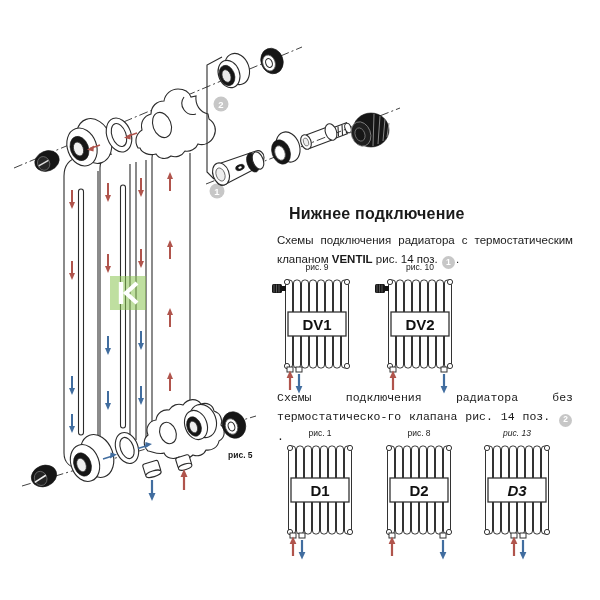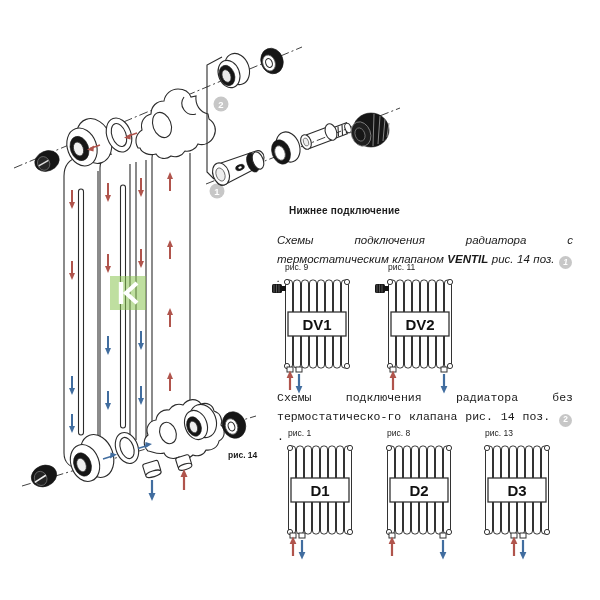--- a/index.html
+++ b/index.html
@@ -11,36 +11,36 @@
   }
   .abs{position:absolute;}
   
   .ln{fill:none;stroke:#2b2b2b;stroke-width:1.1;}
   .wh{fill:#ffffff;stroke:#2b2b2b;stroke-width:1.1;}
   .dk{fill:#161616;stroke:#161616;stroke-width:0.6;}
   .axis{fill:none;stroke:#2b2b2b;stroke-width:0.9;stroke-dasharray:9 3 2 3;}
   
   .heading{
     left:289px;top:205px;width:300px;
-    font-size:10px;font-weight:700;letter-spacing:.2px;
+    font-size:16px;font-weight:700;letter-spacing:.2px;
   }
   .para{
     left:277px;width:296px;
     font-size:11.5px;line-height:19px;text-align:justify;
   }
   .para b{font-weight:700;}
   .pos-badge{
     display:inline-block;width:13px;height:13px;border-radius:50%;
     background:#c7c7c7;color:#ffffff;font-weight:700;font-size:8.5px;
     line-height:13px;text-align:center;vertical-align:-2px;margin:0 1px;
   }
   
   .fig{position:absolute;width:96px;}
   .fig-caption{
-    margin-left:14px;width:64px;height:12px;
+    margin-left:14px;width:64px;height:12px;text-align:center;
     font-size:8.5px;color:#222;
   }
   
   .fig14{
     left:228px;top:450px;width:44px;
     font-size:8.5px;font-weight:600;color:#1a1a1a;
   }
   
   .watermark{
     left:110px;top:276px;width:36px;height:34px;
@@ -245,25 +245,25 @@
     </g>
 </svg>
 
 <div class="abs watermark">
   <svg width="26" height="26" viewBox="0 0 26 26">
     <path d="M6,2 L6,24" stroke="#ffffff" stroke-width="4.4" fill="none"></path>
     <path d="M22,3 L11,13 L22,23" stroke="#ffffff" stroke-width="4.2" fill="none"></path>
   </svg>
 </div>
 
-<div class="abs fig14">рис. 14</div>
+<div class="abs fig14">рис. 5</div>
 
 <div class="abs heading">Нижнее подключение</div>
 
-<div class="abs para" style="top:231px;font-style:italic;">
+<div class="abs para" style="top:231px;">
   <span>Схемы подключения радиатора с термостатическим клапаном </span><b>VENTIL</b><span> рис. 14 поз. </span><span class="pos-badge">1</span><span>.</span>
 </div>
 
 <div class="abs para" style="top:388px;font-family:Liberation Mono, monospace;">
   <span>Схемы подключения радиатора без термостатическо-го клапана рис. 14 поз. </span><span class="pos-badge">2</span><span>.</span>
 </div>
 
 <div id="figrow1">
     <div class="fig" style="left: 271px; top: 262px;"><div class="fig-caption">рис. 9</div><svg width="96" height="124" viewBox="0 0 96 124">
         <rect x="14.5" y="6" width="7" height="88" rx="3" fill="#fff" stroke="#333" stroke-width="1"></rect>
@@ -290,21 +290,21 @@
         <g transform="translate(0,-4)"></g>
         <g>
          <path d="M19,116 L19,103" stroke="#b0544c" stroke-width="2.2" fill="none"></path>
          <polygon points="15.6,104 22.4,104 19,96.5" fill="#b0544c"></polygon>
        </g>
        <g>
          <path d="M28,100 L28,113" stroke="#416d9f" stroke-width="2.2" fill="none"></path>
          <polygon points="24.6,112 31.4,112 28,119.5" fill="#416d9f"></polygon>
        </g>
       </svg></div>
-    <div class="fig" style="left: 374px; top: 262px;"><div class="fig-caption">рис. 11</div><svg width="96" height="124" viewBox="0 0 96 124">
+    <div class="fig" style="left: 374px; top: 262px;"><div class="fig-caption">рис. 10</div><svg width="96" height="124" viewBox="0 0 96 124">
         <rect x="14.5" y="6" width="7" height="88" rx="3" fill="#fff" stroke="#333" stroke-width="1"></rect>
         <rect x="22.5" y="6" width="7" height="88" rx="3" fill="#fff" stroke="#333" stroke-width="1"></rect>
         <rect x="30.5" y="6" width="7" height="88" rx="3" fill="#fff" stroke="#333" stroke-width="1"></rect>
         <rect x="38.5" y="6" width="7" height="88" rx="3" fill="#fff" stroke="#333" stroke-width="1"></rect>
         <rect x="46.5" y="6" width="7" height="88" rx="3" fill="#fff" stroke="#333" stroke-width="1"></rect>
         <rect x="54.5" y="6" width="7" height="88" rx="3" fill="#fff" stroke="#333" stroke-width="1"></rect>
         <rect x="62.5" y="6" width="7" height="88" rx="3" fill="#fff" stroke="#333" stroke-width="1"></rect>
         <rect x="70.5" y="6" width="7" height="88" rx="3" fill="#fff" stroke="#333" stroke-width="1"></rect>
         <circle cx="16" cy="8" r="2.6" fill="#fff" stroke="#333" stroke-width="1"></circle>
         <circle cx="76" cy="8" r="2.6" fill="#fff" stroke="#333" stroke-width="1"></circle>
@@ -378,21 +378,21 @@
         <g transform="translate(0,0)"></g>
         <g>
          <path d="M19,116 L19,103" stroke="#b0544c" stroke-width="2.2" fill="none"></path>
          <polygon points="15.6,104 22.4,104 19,96.5" fill="#b0544c"></polygon>
        </g>
        <g>
          <path d="M70,100 L70,113" stroke="#416d9f" stroke-width="2.2" fill="none"></path>
          <polygon points="66.6,112 73.4,112 70,119.5" fill="#416d9f"></polygon>
        </g>
       </svg></div>
-    <div class="fig" style="left: 471px; top: 428px;"><div class="fig-caption">рис. 13</div><svg width="96" height="124" viewBox="0 0 96 124">
+    <div class="fig" style="left: 471px; top: 428px; font-style: italic;"><div class="fig-caption">рис. 13</div><svg width="96" height="124" viewBox="0 0 96 124">
         <rect x="14.5" y="6" width="7" height="88" rx="3" fill="#fff" stroke="#333" stroke-width="1"></rect>
         <rect x="22.5" y="6" width="7" height="88" rx="3" fill="#fff" stroke="#333" stroke-width="1"></rect>
         <rect x="30.5" y="6" width="7" height="88" rx="3" fill="#fff" stroke="#333" stroke-width="1"></rect>
         <rect x="38.5" y="6" width="7" height="88" rx="3" fill="#fff" stroke="#333" stroke-width="1"></rect>
         <rect x="46.5" y="6" width="7" height="88" rx="3" fill="#fff" stroke="#333" stroke-width="1"></rect>
         <rect x="54.5" y="6" width="7" height="88" rx="3" fill="#fff" stroke="#333" stroke-width="1"></rect>
         <rect x="62.5" y="6" width="7" height="88" rx="3" fill="#fff" stroke="#333" stroke-width="1"></rect>
         <rect x="70.5" y="6" width="7" height="88" rx="3" fill="#fff" stroke="#333" stroke-width="1"></rect>
         <circle cx="16" cy="8" r="2.6" fill="#fff" stroke="#333" stroke-width="1"></circle>
         <circle cx="76" cy="8" r="2.6" fill="#fff" stroke="#333" stroke-width="1"></circle>

